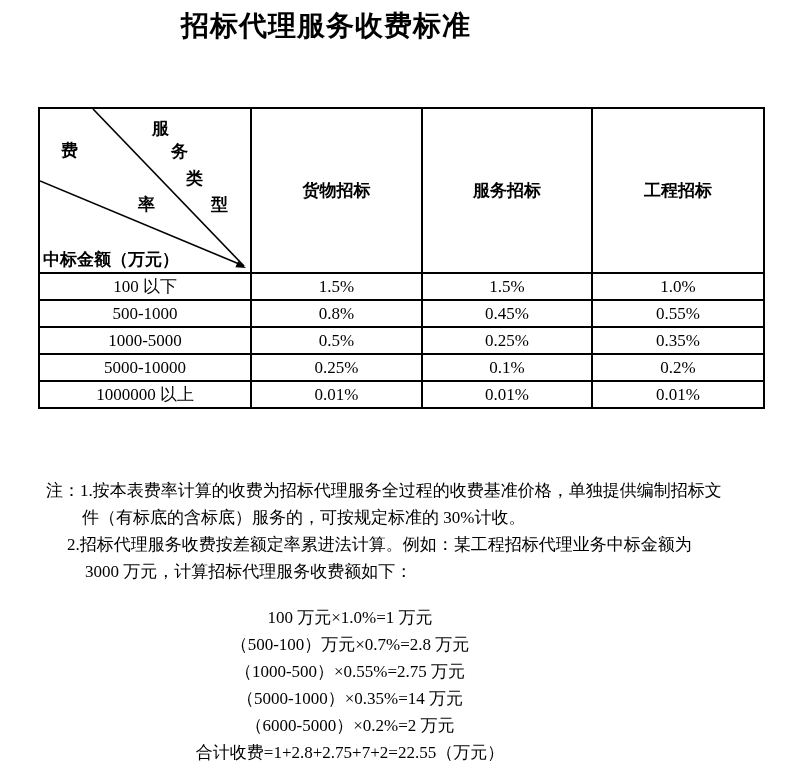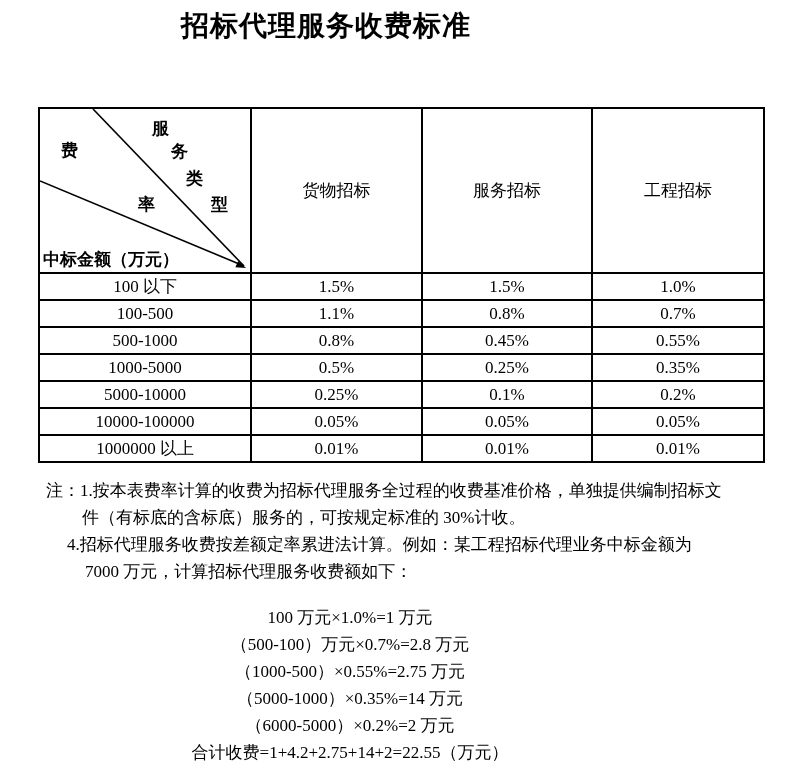--- a/index.html
+++ b/index.html
@@ -29,21 +29,21 @@
   .c-fu  {left:112px;top:11px;}
   .c-wu  {left:131px;top:34px;}
   .c-lei {left:146px;top:61px;}
   .c-xing{left:171px;top:87px;}
   .c-fei {left:21px; top:33px;}
   .c-lv  {left:98px; top:87px;}
   .corner-bottom{
     position:absolute;left:3px;top:139px;
     font-weight:bold;font-size:17px;white-space:nowrap;
   }
-  td.col-head{font-weight:normal;margin-left:18px;}
+  td.col-head{font-weight:bold;margin-left:18px;}
   .row-h{height:27px;}
   .notes{
     position:absolute;left:38px;top:477px;
     font-size:17px;line-height:27px;white-space:nowrap;
   }
   .note-line{height:27px;}
   .ind-1{margin-left:8px;}
   .ind-2{margin-left:44px;}
   .ind-3{margin-left:29px;}
   .ind-4{margin-left:47px;}
@@ -87,65 +87,53 @@
     <td class="col-head">服务招标</td>
     <td class="col-head">工程招标</td>
   </tr>
   <tr class="row-h">
     <td>100 以下</td>
     <td>1.5%</td>
     <td>1.5%</td>
     <td>1.0%</td>
   </tr>
   <tr class="row-h">
-    <td>100-500</td>
-    <td>1.1%</td>
-    <td>0.8%</td>
-    <td>0.7%</td>
-  </tr>
-  <tr class="row-h">
     <td>500-1000</td>
     <td>0.8%</td>
     <td>0.45%</td>
     <td>0.55%</td>
   </tr>
   <tr class="row-h">
     <td>1000-5000</td>
     <td>0.5%</td>
     <td>0.25%</td>
     <td>0.35%</td>
   </tr>
   <tr class="row-h">
     <td>5000-10000</td>
     <td>0.25%</td>
     <td>0.1%</td>
     <td>0.2%</td>
   </tr>
   <tr class="row-h">
-    <td>10000-100000</td>
-    <td>0.05%</td>
-    <td>0.05%</td>
-    <td>0.05%</td>
-  </tr>
-  <tr class="row-h">
     <td>1000000 以上</td>
     <td>0.01%</td>
     <td>0.01%</td>
     <td>0.01%</td>
   </tr>
 </tbody>
   </table>
 
 <div class="notes">
   <div class="note-line ind-1">注：1.按本表费率计算的收费为招标代理服务全过程的收费基准价格，单独提供编制招标文</div>
   <div class="note-line ind-2">件（有标底的含标底）服务的，可按规定标准的 30%计收。</div>
-  <div class="note-line ind-3">4.招标代理服务收费按差额定率累进法计算。例如：某工程招标代理业务中标金额为</div>
-  <div class="note-line ind-4">7000 万元，计算招标代理服务收费额如下：</div>
+  <div class="note-line ind-3">2.招标代理服务收费按差额定率累进法计算。例如：某工程招标代理业务中标金额为</div>
+  <div class="note-line ind-4">3000 万元，计算招标代理服务收费额如下：</div>
 </div>
 
 <div class="calc">
   <div class="calc-line">100 万元×1.0%=1 万元</div>
   <div class="calc-line">（500-100）万元×0.7%=2.8 万元</div>
   <div class="calc-line">（1000-500）×0.55%=2.75 万元</div>
   <div class="calc-line">（5000-1000）×0.35%=14 万元</div>
   <div class="calc-line">（6000-5000）×0.2%=2 万元</div>
-  <div class="calc-line">合计收费=1+4.2+2.75+14+2=22.55（万元）</div>
+  <div class="calc-line">合计收费=1+2.8+2.75+7+2=22.55（万元）</div>
 </div>
 
 </body></html>

